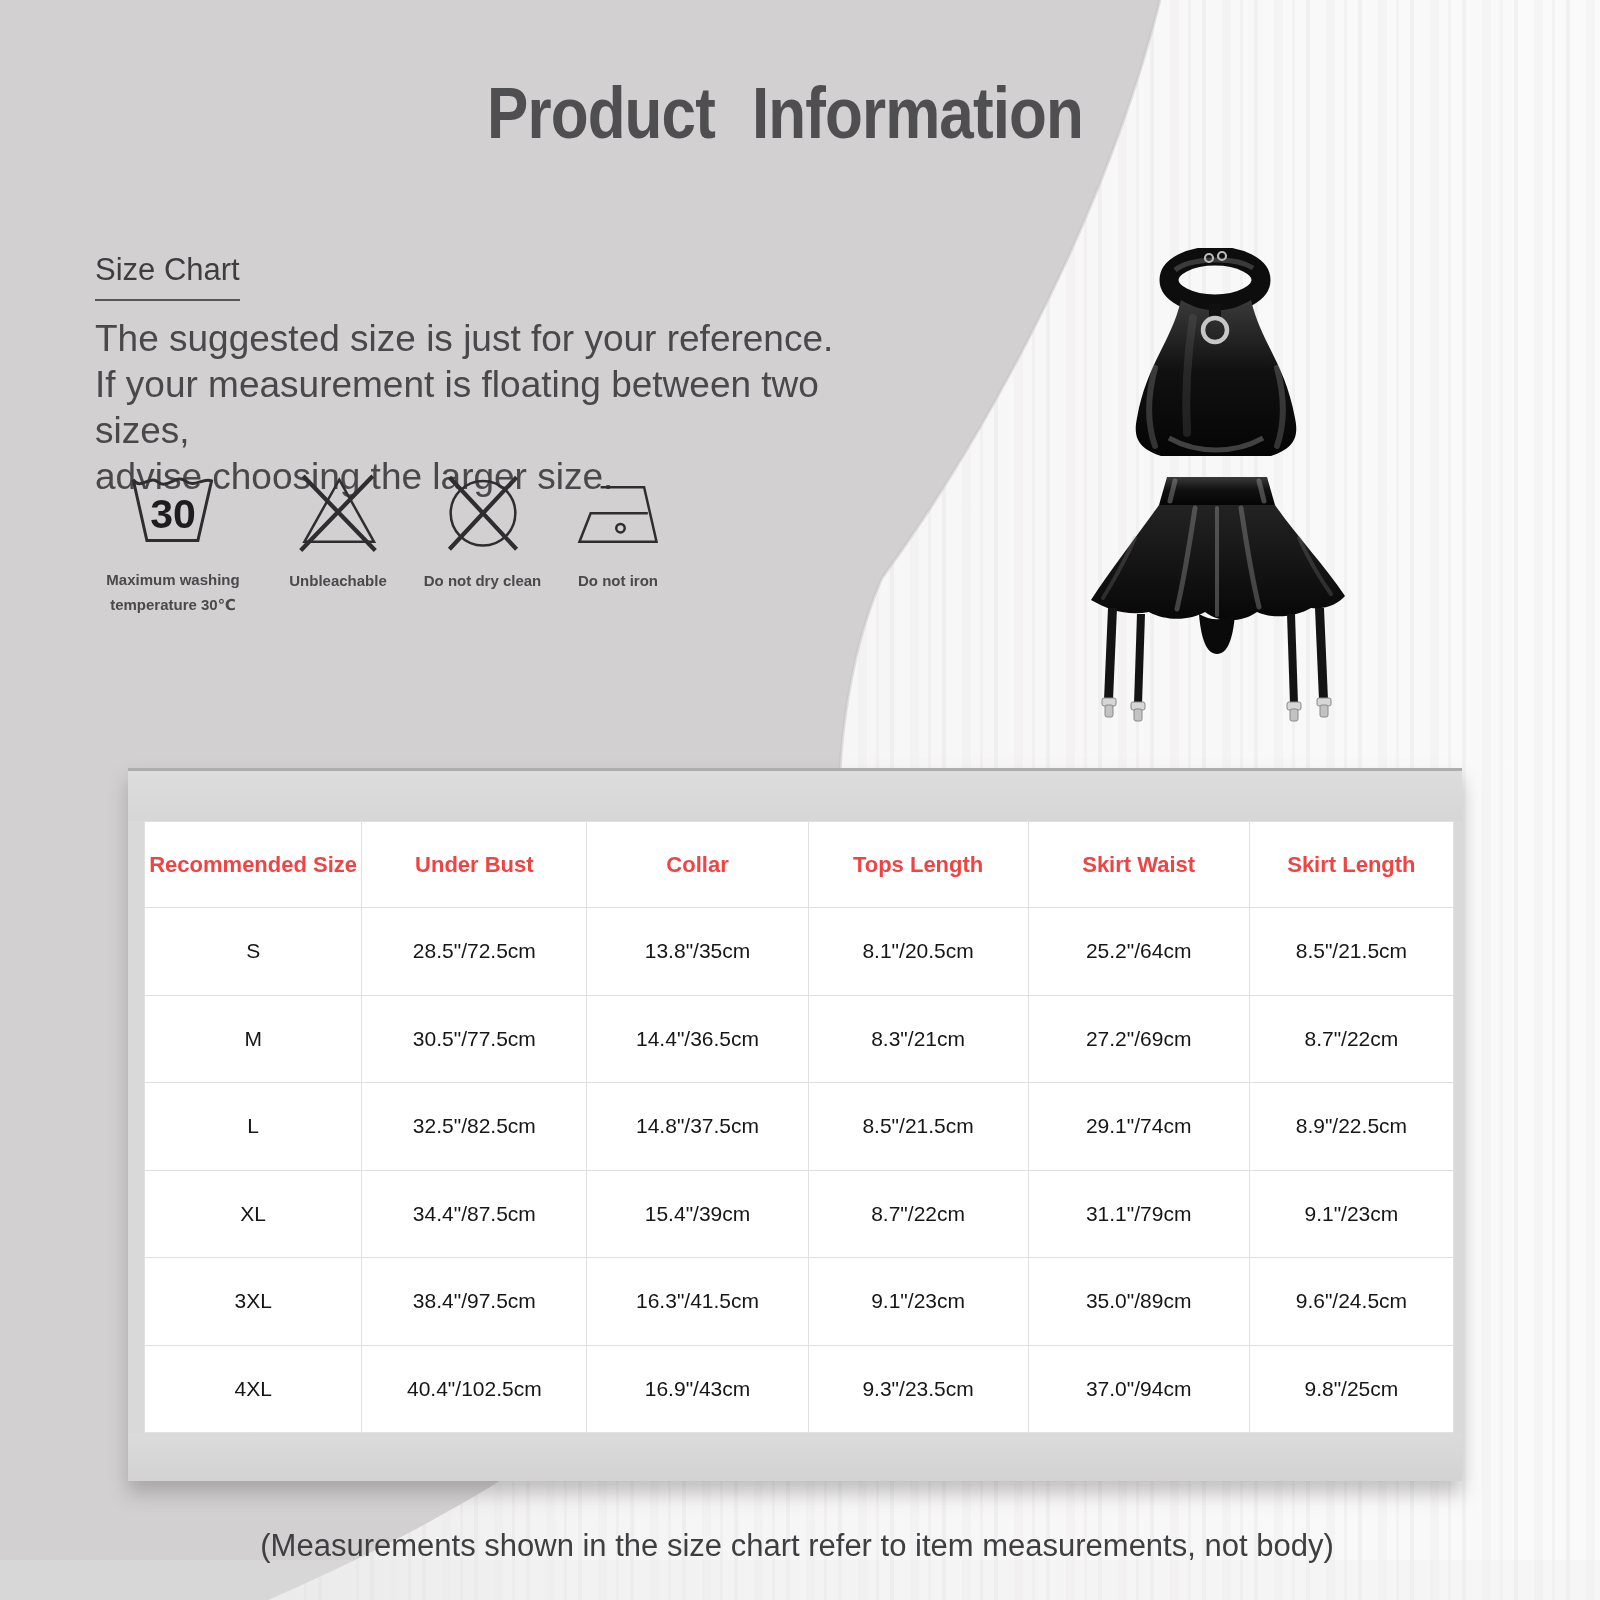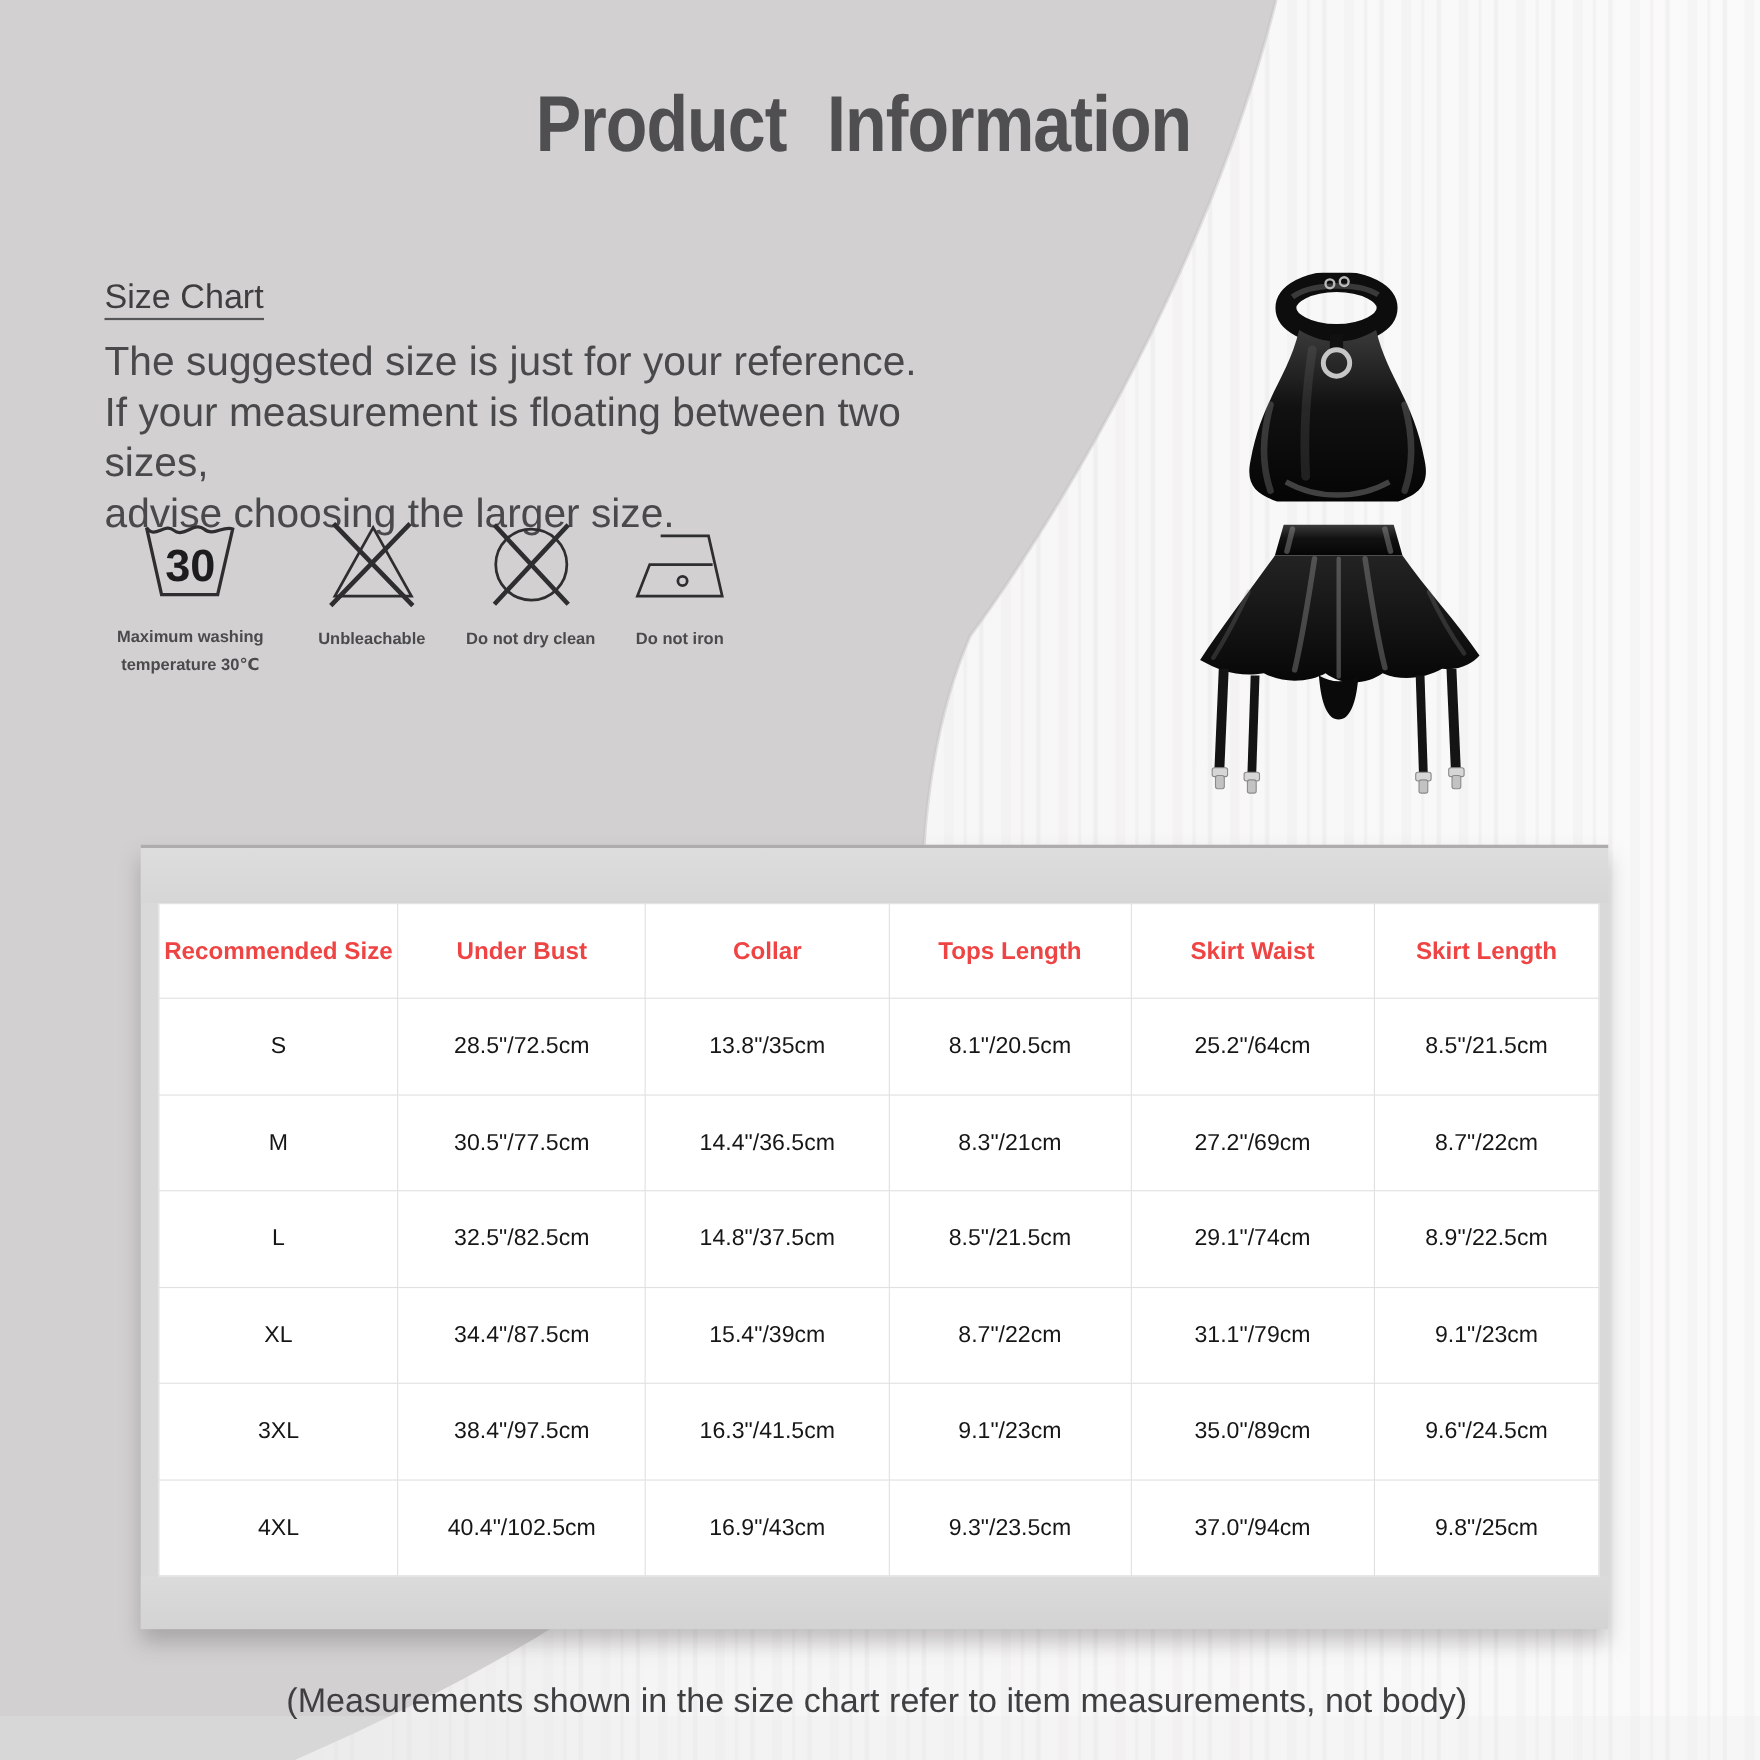--- a/index.html
+++ b/index.html
@@ -17,21 +17,21 @@
     text-align:center;font-size:72px;font-weight:700;color:#4f4f51;
     letter-spacing:-1px;word-spacing:24px;
     transform:scaleX(.86);transform-origin:50% 50%;
     white-space:nowrap;
   }
 
   
   .size-note{position:absolute;left:95px;top:252px;width:820px;}
   .size-note .sc-head{
     display:inline-block;font-size:31px;color:#3e3e40;
-    padding-bottom:1px;border-bottom:2px solid #55555ä8;
+    padding-bottom:11px;border-bottom:2px solid #55555ä8;
     border-bottom:2px solid #565659;
   }
   .size-note p{margin:0;font-size:37px;line-height:46px;color:#49494b;}
   .size-note p.first{margin-top:15px;}
 
   
   .care-item{position:absolute;top:466px;text-align:center;}
   .care-item svg{display:block;margin:0 auto;}
   .care-label{margin-top:9px;font-size:15px;line-height:25px;font-weight:700;color:#4a4a4c;white-space:nowrap;}
   .ci-1{left:88px;width:170px;}

